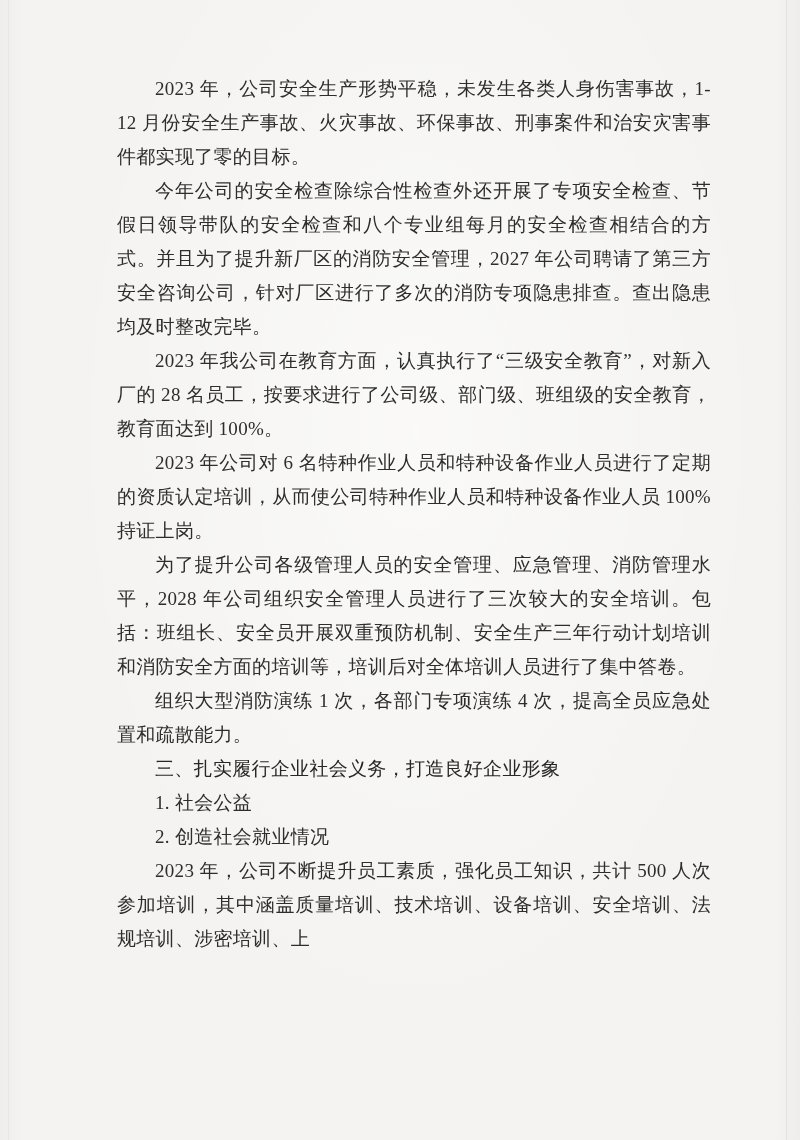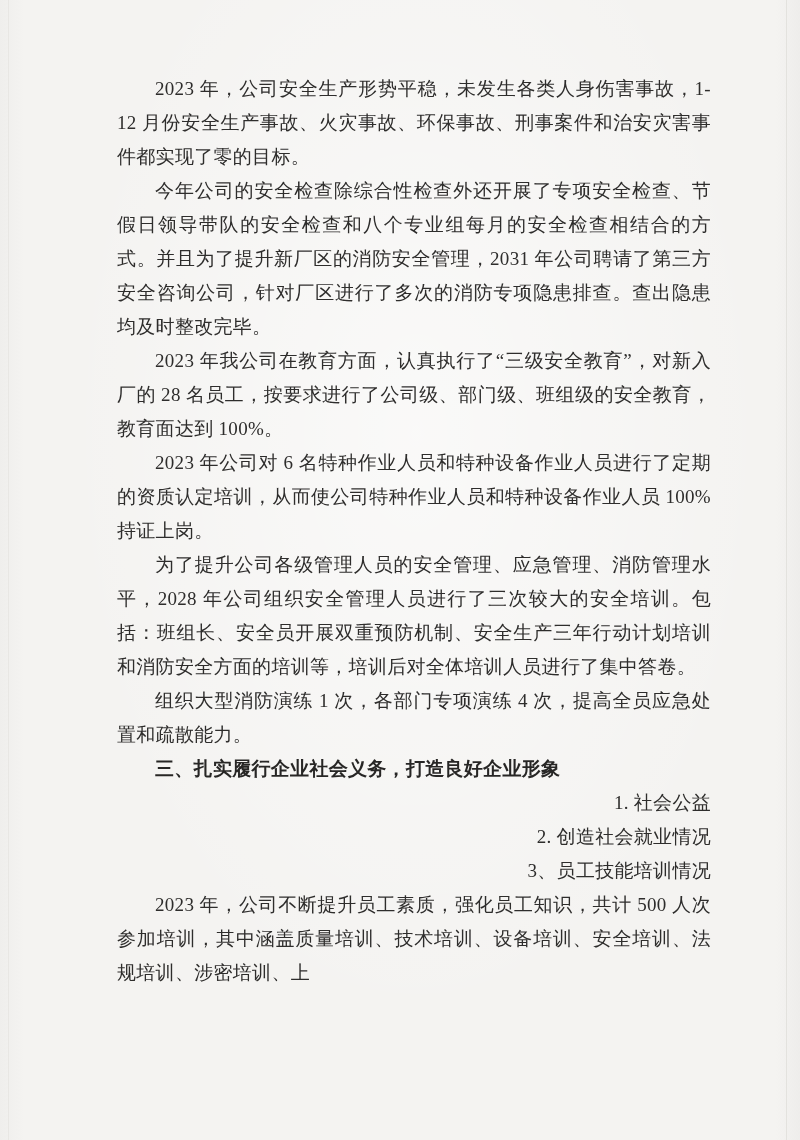--- a/index.html
+++ b/index.html
@@ -45,40 +45,39 @@
     color: #2e2d2c;
     text-align: justify;
     text-justify: inter-character;
     letter-spacing: 0.3px;
   }
   .content p {
     margin: 0;
     text-indent: 2em;
   }
   .content p.heading {
-    font-weight: bold;
+    font-weight: normal;
     text-align: left;
     color: #272625;
   }
   .content p.subheading {
-    text-align: right;
+    text-align: left;
   }
 </style>
 </head>
 <body>
 
 <div class="page">
   <div class="scan-edge left"></div>
   <div class="scan-edge right"></div>
   <div class="content" id="doc-content">
       <p class="body">2023 年，公司安全生产形势平稳，未发生各类人身伤害事故，1-12 月份安全生产事故、火灾事故、环保事故、刑事案件和治安灾害事件都实现了零的目标。</p>
-      <p class="body">今年公司的安全检查除综合性检查外还开展了专项安全检查、节假日领导带队的安全检查和八个专业组每月的安全检查相结合的方式。并且为了提升新厂区的消防安全管理，2031 年公司聘请了第三方安全咨询公司，针对厂区进行了多次的消防专项隐患排查。查出隐患均及时整改完毕。</p>
+      <p class="body">今年公司的安全检查除综合性检查外还开展了专项安全检查、节假日领导带队的安全检查和八个专业组每月的安全检查相结合的方式。并且为了提升新厂区的消防安全管理，2027 年公司聘请了第三方安全咨询公司，针对厂区进行了多次的消防专项隐患排查。查出隐患均及时整改完毕。</p>
       <p class="body">2023 年我公司在教育方面，认真执行了“三级安全教育”，对新入厂的 28 名员工，按要求进行了公司级、部门级、班组级的安全教育，教育面达到 100%。</p>
       <p class="body">2023 年公司对 6 名特种作业人员和特种设备作业人员进行了定期的资质认定培训，从而使公司特种作业人员和特种设备作业人员 100%持证上岗。</p>
       <p class="body">为了提升公司各级管理人员的安全管理、应急管理、消防管理水平，2028 年公司组织安全管理人员进行了三次较大的安全培训。包括：班组长、安全员开展双重预防机制、安全生产三年行动计划培训和消防安全方面的培训等，培训后对全体培训人员进行了集中答卷。</p>
       <p class="body">组织大型消防演练 1 次，各部门专项演练 4 次，提高全员应急处置和疏散能力。</p>
       <p class="heading">三、扎实履行企业社会义务，打造良好企业形象</p>
       <p class="subheading">1. 社会公益</p>
       <p class="subheading">2. 创造社会就业情况</p>
-      <p class="subheading">3、员工技能培训情况</p>
       <p class="body">2023 年，公司不断提升员工素质，强化员工知识，共计 500 人次参加培训，其中涵盖质量培训、技术培训、设备培训、安全培训、法规培训、涉密培训、上</p>
     </div>
 </div>
 
 </body></html>

